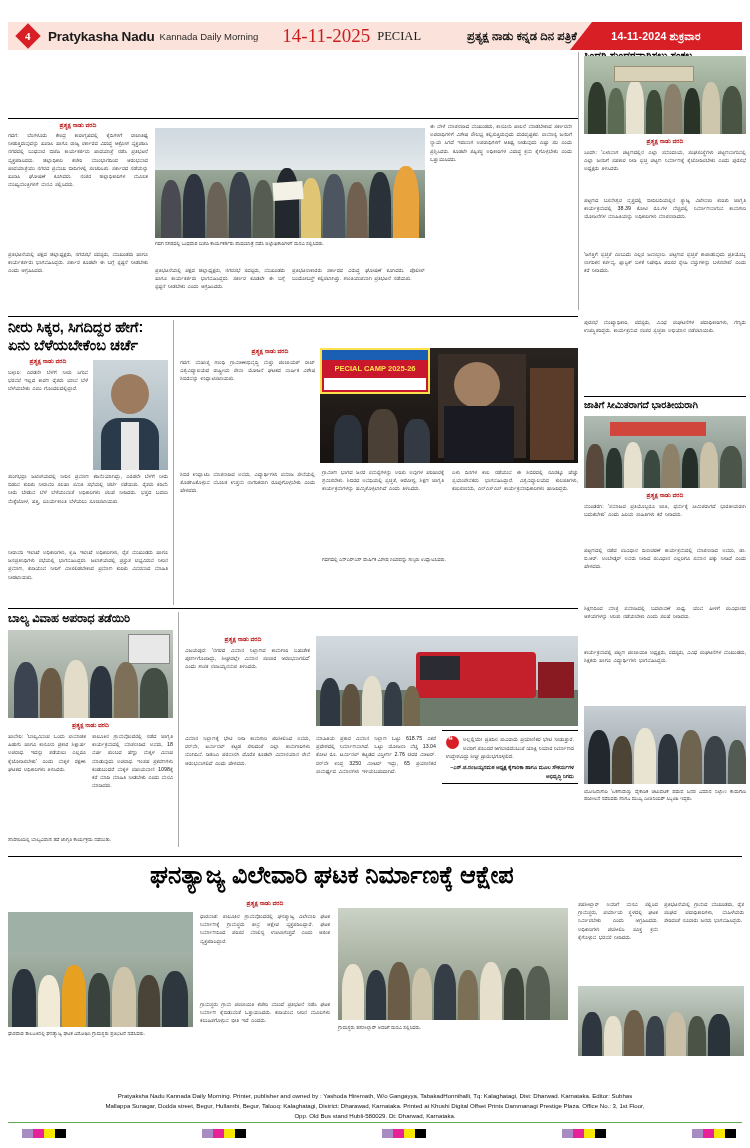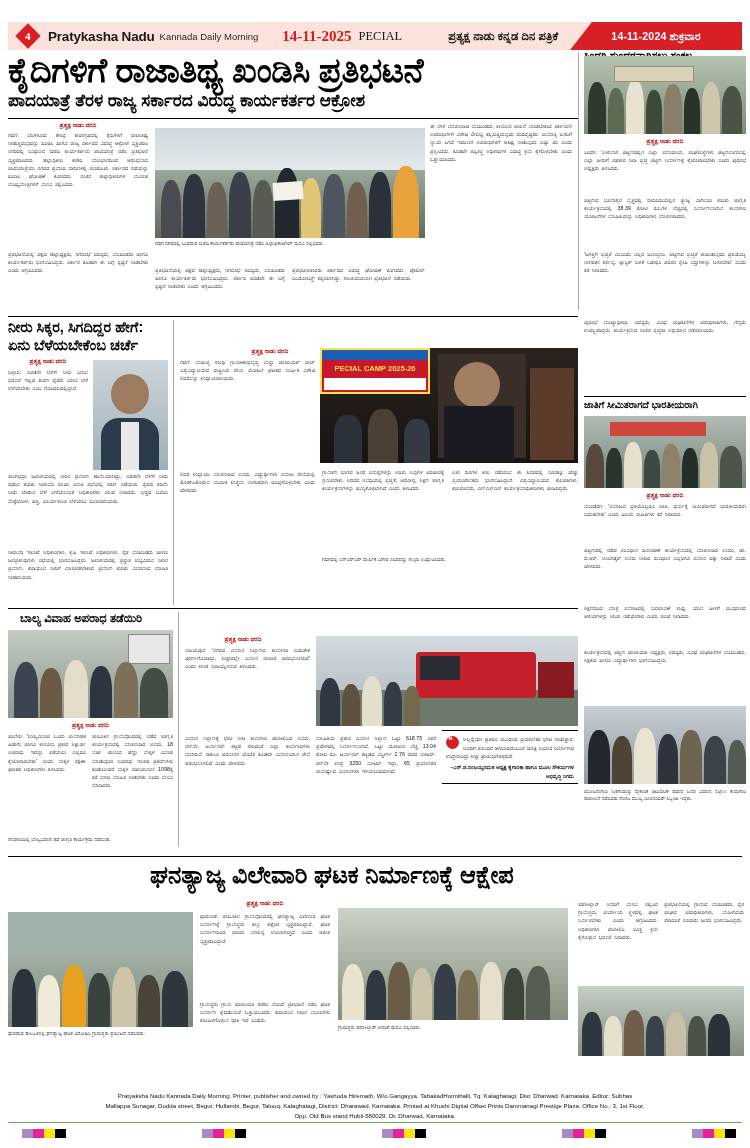--- a/index.html
+++ b/index.html
@@ -18,21 +18,21 @@
     display: flex; align-items: center;
   }
   .pagenum-wrap { width: 40px; display:flex; align-items:center; justify-content:center; }
   .pagenum {
     width: 18px; height: 18px; background:#d81f26; transform: rotate(45deg);
     display:flex; align-items:center; justify-content:center;
   }
   .pagenum span { transform: rotate(-45deg); color:#fff; font-size:11px; font-weight:bold; font-family:"Liberation Serif", serif;}
   .paper-name { font-size: 13.5px; font-weight: bold; color:#1a1a1a; letter-spacing:-0.2px; }
   .paper-tag { font-size: 9.5px; color:#2a2a2a; margin-left:5px; }
-  .md-date { font-size: 15px; font-weight:bold; color:#cc1d1d; font-family:"Liberation Serif", serif; margin-left: 24px;}
+  .md-date { font-size: 19px; font-weight:normal; color:#cc1d1d; font-family:"Liberation Serif", serif; margin-left: 24px;}
   .md-day { font-size: 12.5px; color:#1a1a1a; font-family:"Liberation Serif", serif; margin-left:7px;}
   .md-kn { font-size: 11.5px; color:#111; margin-left: 46px; font-weight:600;}
   .md-redflag {
     position:absolute; right:0; top:0; height:28px; width:172px;
     background:#d81f26;
     clip-path: polygon(22px 0, 100% 0, 100% 100%, 0 100%);
     display:flex; align-items:center; justify-content:center;
   }
   .md-redflag span { color:#fff; font-size:10.5px; font-weight:bold; letter-spacing:0.2px;}
 
@@ -102,24 +102,20 @@
     <div class="paper-name">Pratykasha Nadu</div>
     <div class="paper-tag">Kannada Daily Morning</div>
     <div class="md-date">14-11-2025</div>
     <div class="md-day">PECIAL</div>
     <div class="md-kn">ಪ್ರತ್ಯಕ್ಷ ನಾಡು ಕನ್ನಡ ದಿನ ಪತ್ರಿಕೆ</div>
     <div class="md-redflag">
       <span>14-11-2024 ಶುಕ್ರವಾರ</span>
     </div>
   </div>
 
-  <div class="lead-block">
-    <div class="lead-head">ಕೈದಿಗಳಿಗೆ ರಾಜಾತಿಥ್ಯ ಖಂಡಿಸಿ ಪ್ರತಿಭಟನೆ</div>
-    <div class="lead-sub">ಪಾದಯಾತ್ರೆ ತೆರಳ ರಾಜ್ಯ ಸರ್ಕಾರದ ವಿರುದ್ಧ ಕಾರ್ಯಕರ್ತರ ಆಕ್ರೋಶ</div>
-  </div>
 
   <div class="vr" style="left:578px; top:52px; height:258px;"></div>
   <div class="hr" style="left:8px; top:118px; width:570px;"></div>
 
   <div style="position:absolute; left:8px; top:122px; width:140px;">
     <div class="byline">ಪ್ರತ್ಯಕ್ಷ ನಾಡು ವರದಿ</div>
     <div class="kn">ಗದಗ: ಬೆಂಗಳೂರು ಕೇಂದ್ರ ಕಾರಾಗೃಹದಲ್ಲಿ ಕೈದಿಗಳಿಗೆ ರಾಜಾತಿಥ್ಯ ನೀಡುತ್ತಿರುವುದನ್ನು ಖಂಡಿಸಿ ಹಾಗೂ ರಾಜ್ಯ ಸರ್ಕಾರದ ವಿರುದ್ಧ ಆಕ್ರೋಶ ವ್ಯಕ್ತಪಡಿಸಿ ನಗರದಲ್ಲಿ ಬುಧವಾರ ಬಿಜೆಪಿ ಕಾರ್ಯಕರ್ತರು ಪಾದಯಾತ್ರೆ ನಡೆಸಿ ಪ್ರತಿಭಟನೆ ವ್ಯಕ್ತಪಡಿಸಿದರು. ಜಿಲ್ಲಾಧಿಕಾರಿ ಕಚೇರಿ ಮುಂಭಾಗದಿಂದ ಆರಂಭವಾದ ಪಾದಯಾತ್ರೆಯು ನಗರದ ಪ್ರಮುಖ ಬೀದಿಗಳಲ್ಲಿ ಸಂಚರಿಸಿತು. ಸರ್ಕಾರದ ನಡೆಯನ್ನು ಖಂಡಿಸಿ ಘೋಷಣೆ ಕೂಗಿದರು. ನಂತರ ಜಿಲ್ಲಾಧಿಕಾರಿಗಳ ಮೂಲಕ ಮುಖ್ಯಮಂತ್ರಿಗಳಿಗೆ ಮನವಿ ಸಲ್ಲಿಸಿದರು.</div>
   </div>
 
   <div class="photo" style="left:155px; top:128px; width:270px; height:110px;">
@@ -229,21 +225,21 @@
     <div class="ppl" style="left:136px;width:22px;height:42px;background:#4c554a"></div>
   </div>
   <div class="byline" style="position:absolute;left:584px;top:492px;width:162px;">ಪ್ರತ್ಯಕ್ಷ ನಾಡು ವರದಿ</div>
   <div class="kn" style="position:absolute;left:584px;top:502px;width:162px;">ಮುಂಡರಗಿ: 'ಸಮಾಜದ ಪ್ರತಿಯೊಬ್ಬರೂ ಜಾತಿ, ಧರ್ಮಕ್ಕೆ ಸೀಮಿತರಾಗದೆ ಭಾರತೀಯರಾಗಿ ಬದುಕಬೇಕು' ಎಂದು ಹಿರಿಯ ಸಾಹಿತಿಗಳು ಕರೆ ನೀಡಿದರು.</div>
   <div class="kn" style="position:absolute;left:584px;top:546px;width:162px;">ಪಟ್ಟಣದಲ್ಲಿ ನಡೆದ ಸಂವಿಧಾನ ದಿನಾಚರಣೆ ಕಾರ್ಯಕ್ರಮದಲ್ಲಿ ಮಾತನಾಡಿದ ಅವರು, ಡಾ. ಬಿ.ಆರ್. ಅಂಬೇಡ್ಕರ್ ಅವರು ನೀಡಿದ ಸಂವಿಧಾನ ಎಲ್ಲರಿಗೂ ಸಮಾನ ಹಕ್ಕು ನೀಡಿದೆ ಎಂದು ಹೇಳಿದರು.</div>
   <div class="kn" style="position:absolute;left:584px;top:604px;width:162px;">ಶಿಕ್ಷಣದಿಂದ ಮಾತ್ರ ಸಮಾಜದಲ್ಲಿ ಬದಲಾವಣೆ ಸಾಧ್ಯ. ಯುವ ಪೀಳಿಗೆ ಸಂವಿಧಾನದ ಆಶಯಗಳನ್ನು ಅರಿತು ನಡೆಯಬೇಕು ಎಂದು ಸಲಹೆ ನೀಡಿದರು.</div>
   <div class="kn" style="position:absolute;left:584px;top:648px;width:162px;">ಕಾರ್ಯಕ್ರಮದಲ್ಲಿ ಪಟ್ಟಣ ಪಂಚಾಯಿತಿ ಅಧ್ಯಕ್ಷರು, ಸದಸ್ಯರು, ವಿವಿಧ ಸಂಘಟನೆಗಳ ಮುಖಂಡರು, ಶಿಕ್ಷಕರು ಹಾಗೂ ವಿದ್ಯಾರ್ಥಿಗಳು ಭಾಗವಹಿಸಿದ್ದರು.</div>
 
   <div class="hr" style="left:8px; top:608px; width:570px;"></div>
 
-  <div class="sechead" style="left:20px;top:612px;width:165px;font-size:11.5px;white-space:nowrap;">ಬಾಲ್ಯ ವಿವಾಹ ಅಪರಾಧ ತಡೆಯಿರಿ</div>
+  <div class="sechead" style="left:8px;top:612px;width:165px;font-size:11.5px;white-space:nowrap;">ಬಾಲ್ಯ ವಿವಾಹ ಅಪರಾಧ ತಡೆಯಿರಿ</div>
   <div class="photo" style="left:8px;top:630px;width:165px;height:88px;">
     <div style="position:absolute;inset:0;background:linear-gradient(#c3cbc2,#8d978c)"></div>
     <div style="position:absolute;left:120px;top:4px;width:42px;height:30px;background:#e8e8e8;border:1px solid #888;"></div>
     <div class="ppl" style="left:6px;width:24px;height:56px;background:#3b4450"></div>
     <div class="ppl" style="left:32px;width:22px;height:50px;background:#6b5a45"></div>
     <div class="ppl" style="left:56px;width:24px;height:58px;background:#e3dcc9"></div>
     <div class="ppl" style="left:82px;width:22px;height:52px;background:#2d3640"></div>
     <div class="ppl" style="left:106px;width:24px;height:56px;background:#7d6f58"></div>
     <div class="ppl" style="left:132px;width:28px;height:50px;background:#444d44"></div>
   </div>

